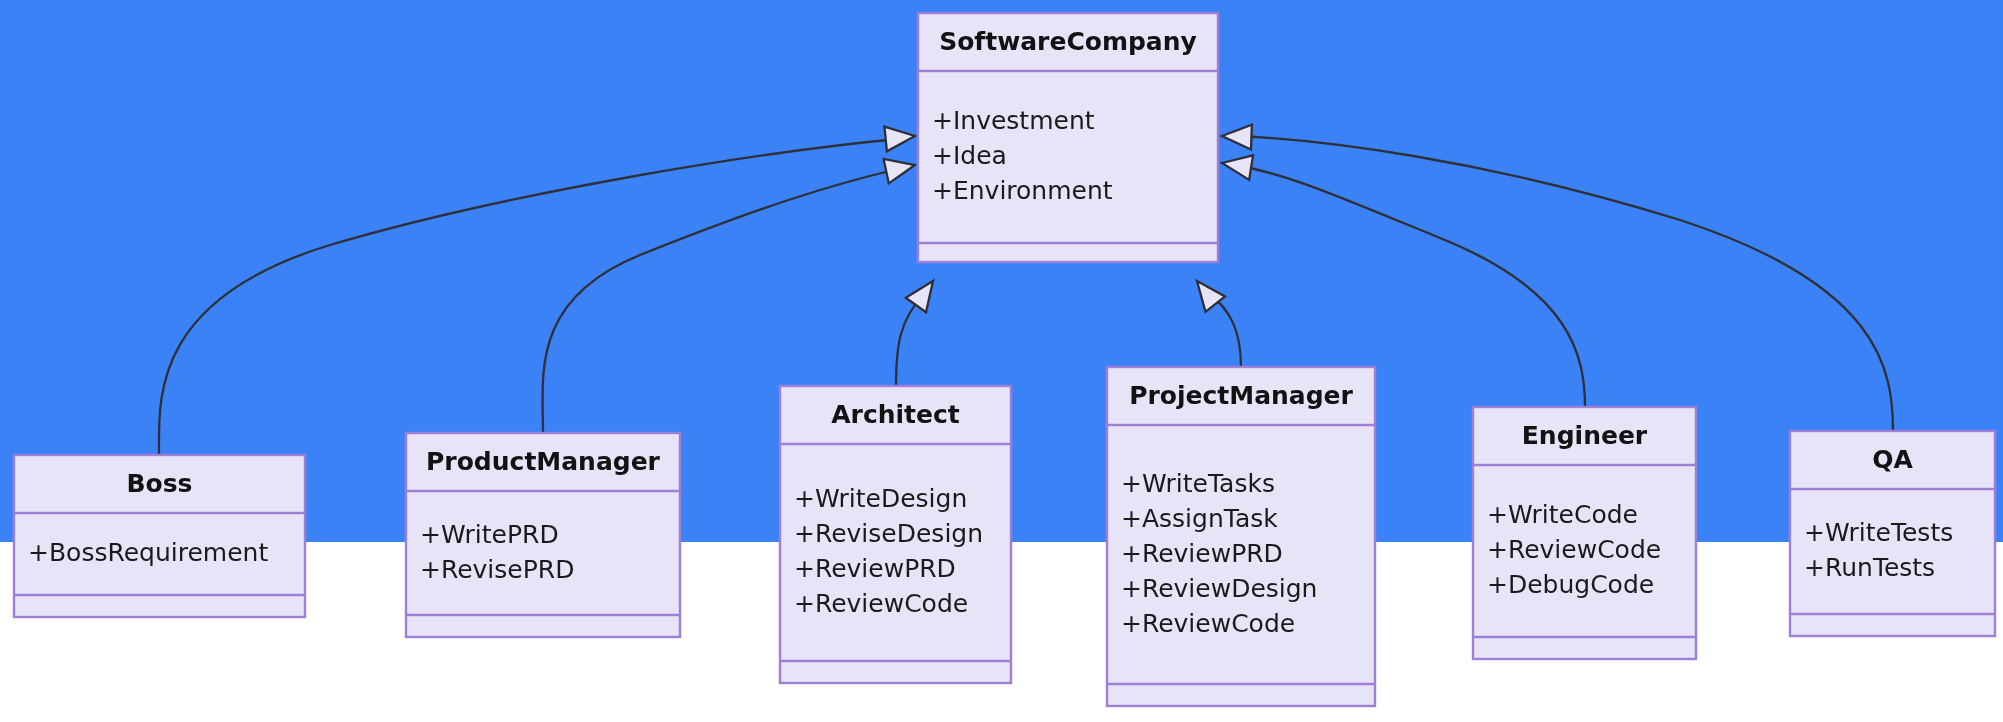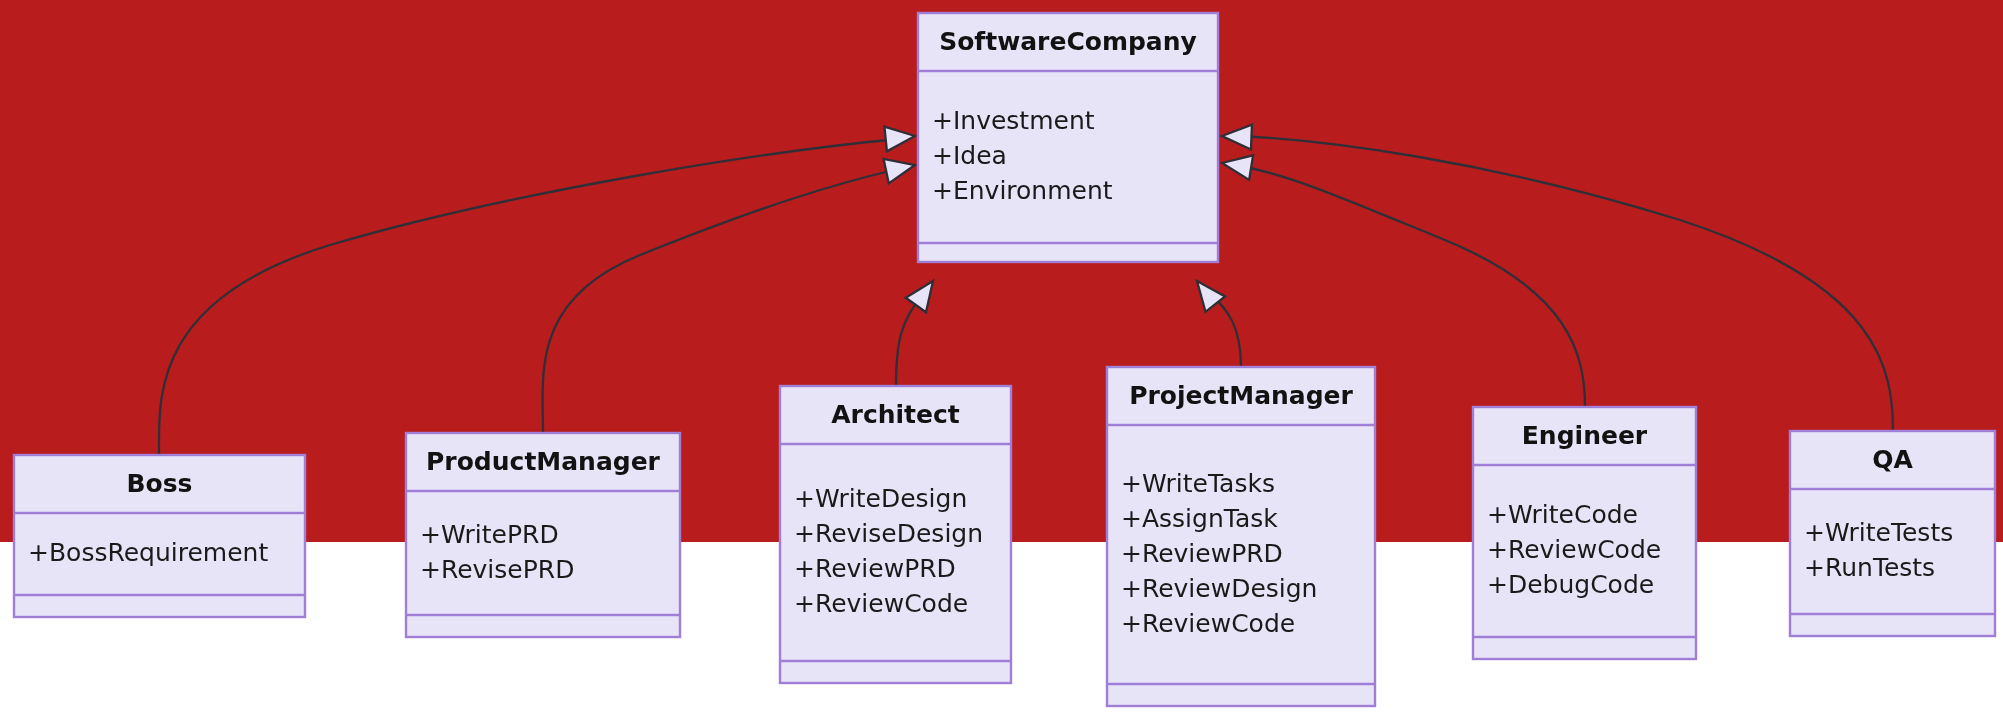--- a/index.html
+++ b/index.html
@@ -10,21 +10,21 @@
   body {
     width: 2003px;
     height: 722px;
     font-family: "DejaVu Sans", "Liberation Sans", sans-serif;
     overflow: hidden;
   }
   #diagram-root {
     position: relative;
     width: 2003px;
     height: 542px;
-    background: #b91c1c;
+    background: #3b82f6;
   }
   svg.uml-canvas {
     display: block;
     width: 2003px;
     height: 722px;
   }
   .class-box-rect {
     fill: #e8e4f8;
     stroke: #9f7fd6;
     stroke-width: 2.4;

